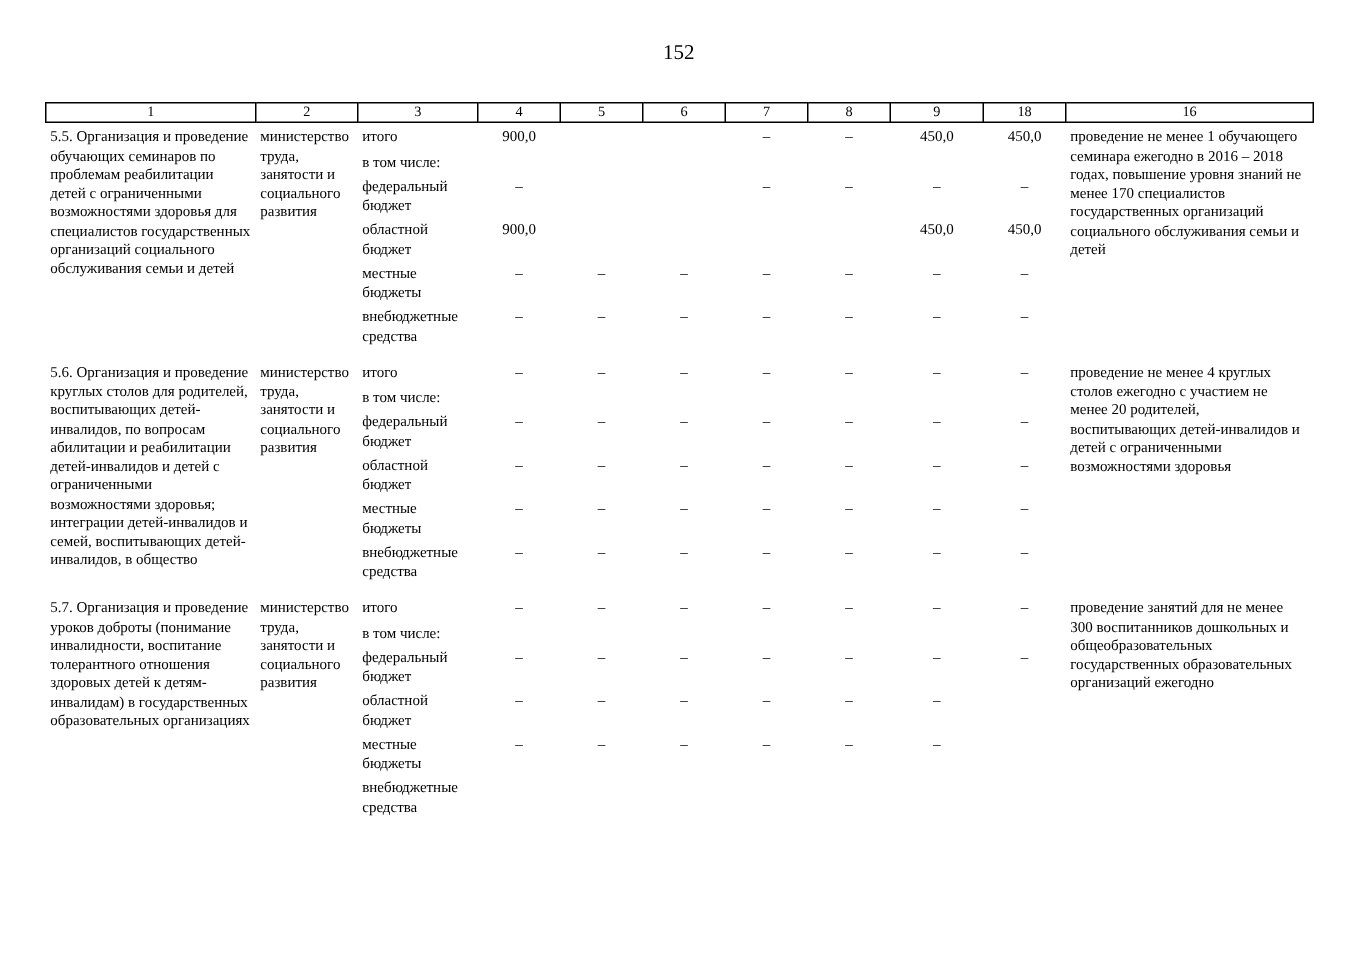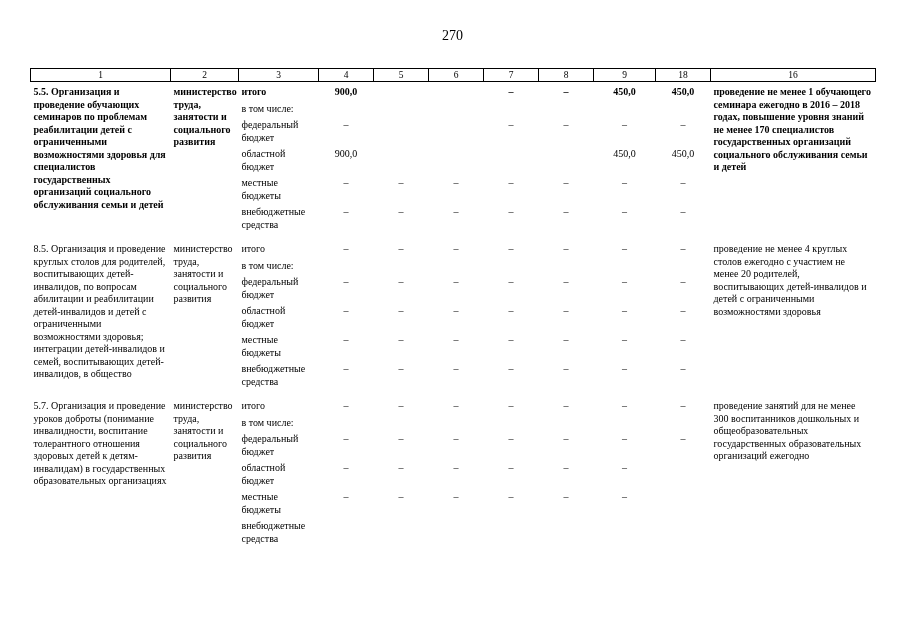--- a/index.html
+++ b/index.html
@@ -33,27 +33,27 @@
   }
   tbody td {
     vertical-align: top;
     font-size: 10px;
     line-height: 1.25;
     padding: 2px 3px;
     text-align: left;
   }
   tbody td.val { text-align: center; }
   tr.group-start td { padding-top: 10px; }
-  tbody tr:first-child td { padding-top: 4px; font-weight: bold; }
+  tbody tr:first-child td { padding-top: 4px; }
 </style>
 </head>
 <body>
 
 <div class="page">
-  <div class="page-number">270</div>
+  <div class="page-number">152</div>
 
   <table class="activities-table">
     <colgroup>
       <col style="width:140px">
       <col style="width:68px">
       <col style="width:80px">
       <col style="width:55px">
       <col style="width:55px">
       <col style="width:55px">
       <col style="width:55px">
@@ -135,21 +135,21 @@
           <td class="budget-label">внебюджетные средства</td>
           <td class="val">–</td>
           <td class="val">–</td>
           <td class="val">–</td>
           <td class="val">–</td>
           <td class="val">–</td>
           <td class="val">–</td>
           <td class="val">–</td>
         </tr>
         <tr class="group-start">
-          <td class="activity" rowspan="6">8.5. Организация и проведение круглых столов для родителей, воспитывающих детей-инвалидов, по вопросам абилитации и реабилитации детей-инвалидов и детей с ограниченными возможностями здоровья; интеграции детей-инвалидов и семей, воспитывающих детей-инвалидов, в общество</td>
+          <td class="activity" rowspan="6">5.6. Организация и проведение круглых столов для родителей, воспитывающих детей-инвалидов, по вопросам абилитации и реабилитации детей-инвалидов и детей с ограниченными возможностями здоровья; интеграции детей-инвалидов и семей, воспитывающих детей-инвалидов, в общество</td>
           <td class="executor" rowspan="6">министерство труда, занятости и социального развития</td>
           <td class="budget-label">итого</td>
           <td class="val">–</td>
           <td class="val">–</td>
           <td class="val">–</td>
           <td class="val">–</td>
           <td class="val">–</td>
           <td class="val">–</td>
           <td class="val">–</td>
           <td class="result" rowspan="6">проведение не менее 4 круглых столов ежегодно с участием не менее 20 родителей, воспитывающих детей-инвалидов и детей с ограниченными возможностями здоровья</td>

